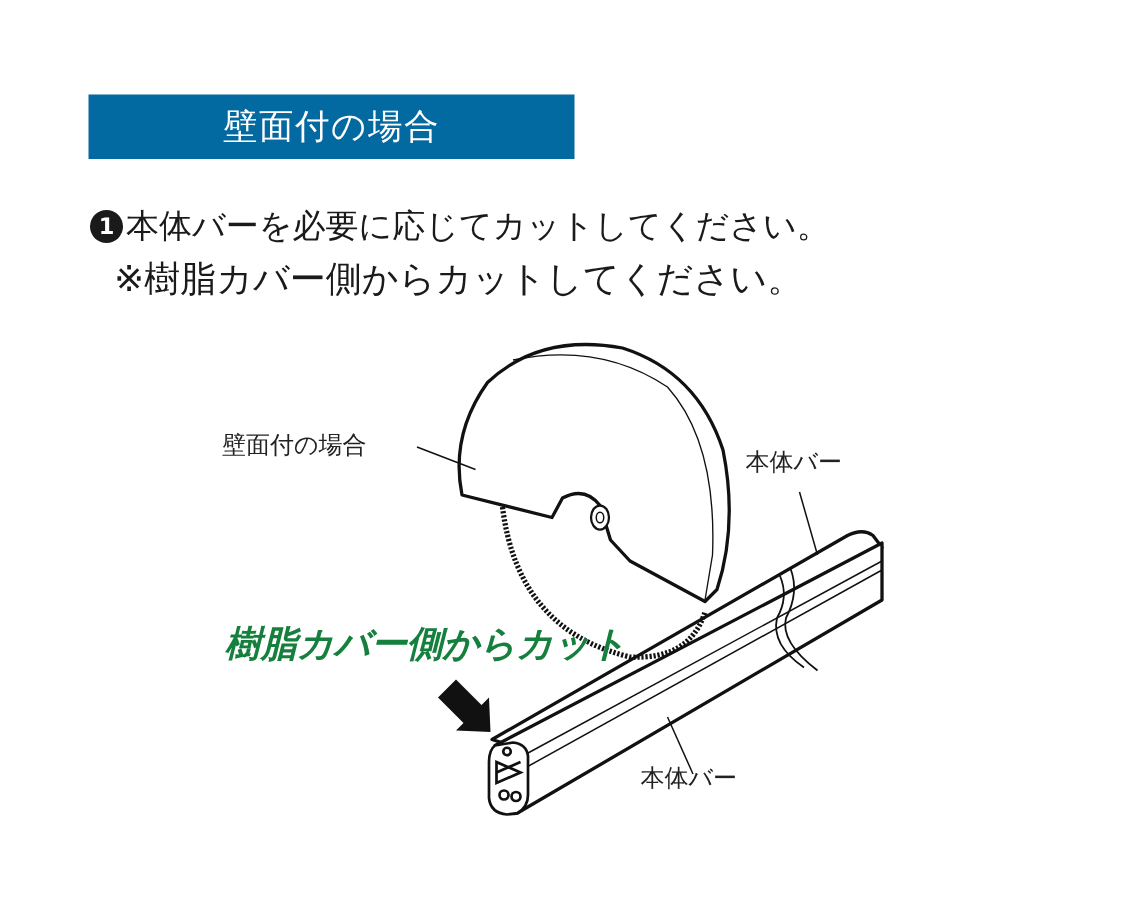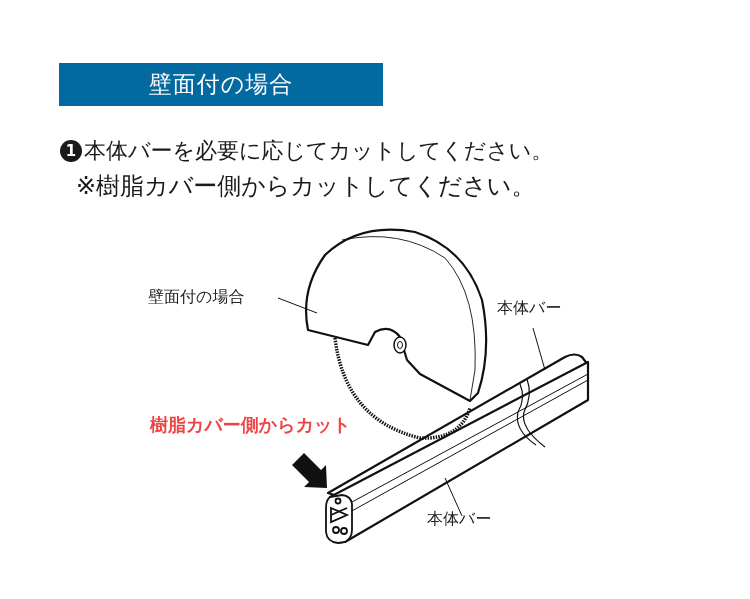--- a/index.html
+++ b/index.html
@@ -7,21 +7,21 @@
            font-family: "DejaVu Sans", sans-serif; color: #1a1a1a; }
     .banner { position: absolute; left: 59px; top: 63px; width: 324px; height: 43px;
               background: #0369a1; display: flex; align-items: center; justify-content: center; }
     .banner-title { color: #ffffff; font-size: 23px; letter-spacing: 1px; }
     .step-line { position: absolute; left: 60px; top: 136px; font-size: 22px; display: flex; align-items: center; white-space: nowrap; }
     .step-num { display: inline-flex; width: 22px; height: 22px; border-radius: 50%; background: #1a1a1a; color: #fff;
                 font-size: 15px; font-weight: bold; align-items: center; justify-content: center; margin-right: 2px; }
     .note-line { position: absolute; left: 76px; top: 170px; font-size: 24px; white-space: nowrap; }
     .illustration { position: absolute; left: 0; top: 0; width: 750px; height: 599px; }
     .label { position: absolute; font-size: 16px; white-space: nowrap; color: #222; }
-    .label-bold { position: absolute; font-size: 18px; font-weight: bold; white-space: nowrap; color: #ef4444; }
+    .label-bold { position: absolute; font-size: 24px; font-weight: bold; white-space: nowrap; color: #15803d; font-style: italic; }
   </style>
 </head>
 <body>
 
 <div class="banner">
   <span class="banner-title">壁面付の場合</span>
 </div>
 
 <div class="step-line">
   <span class="step-num">1</span>

